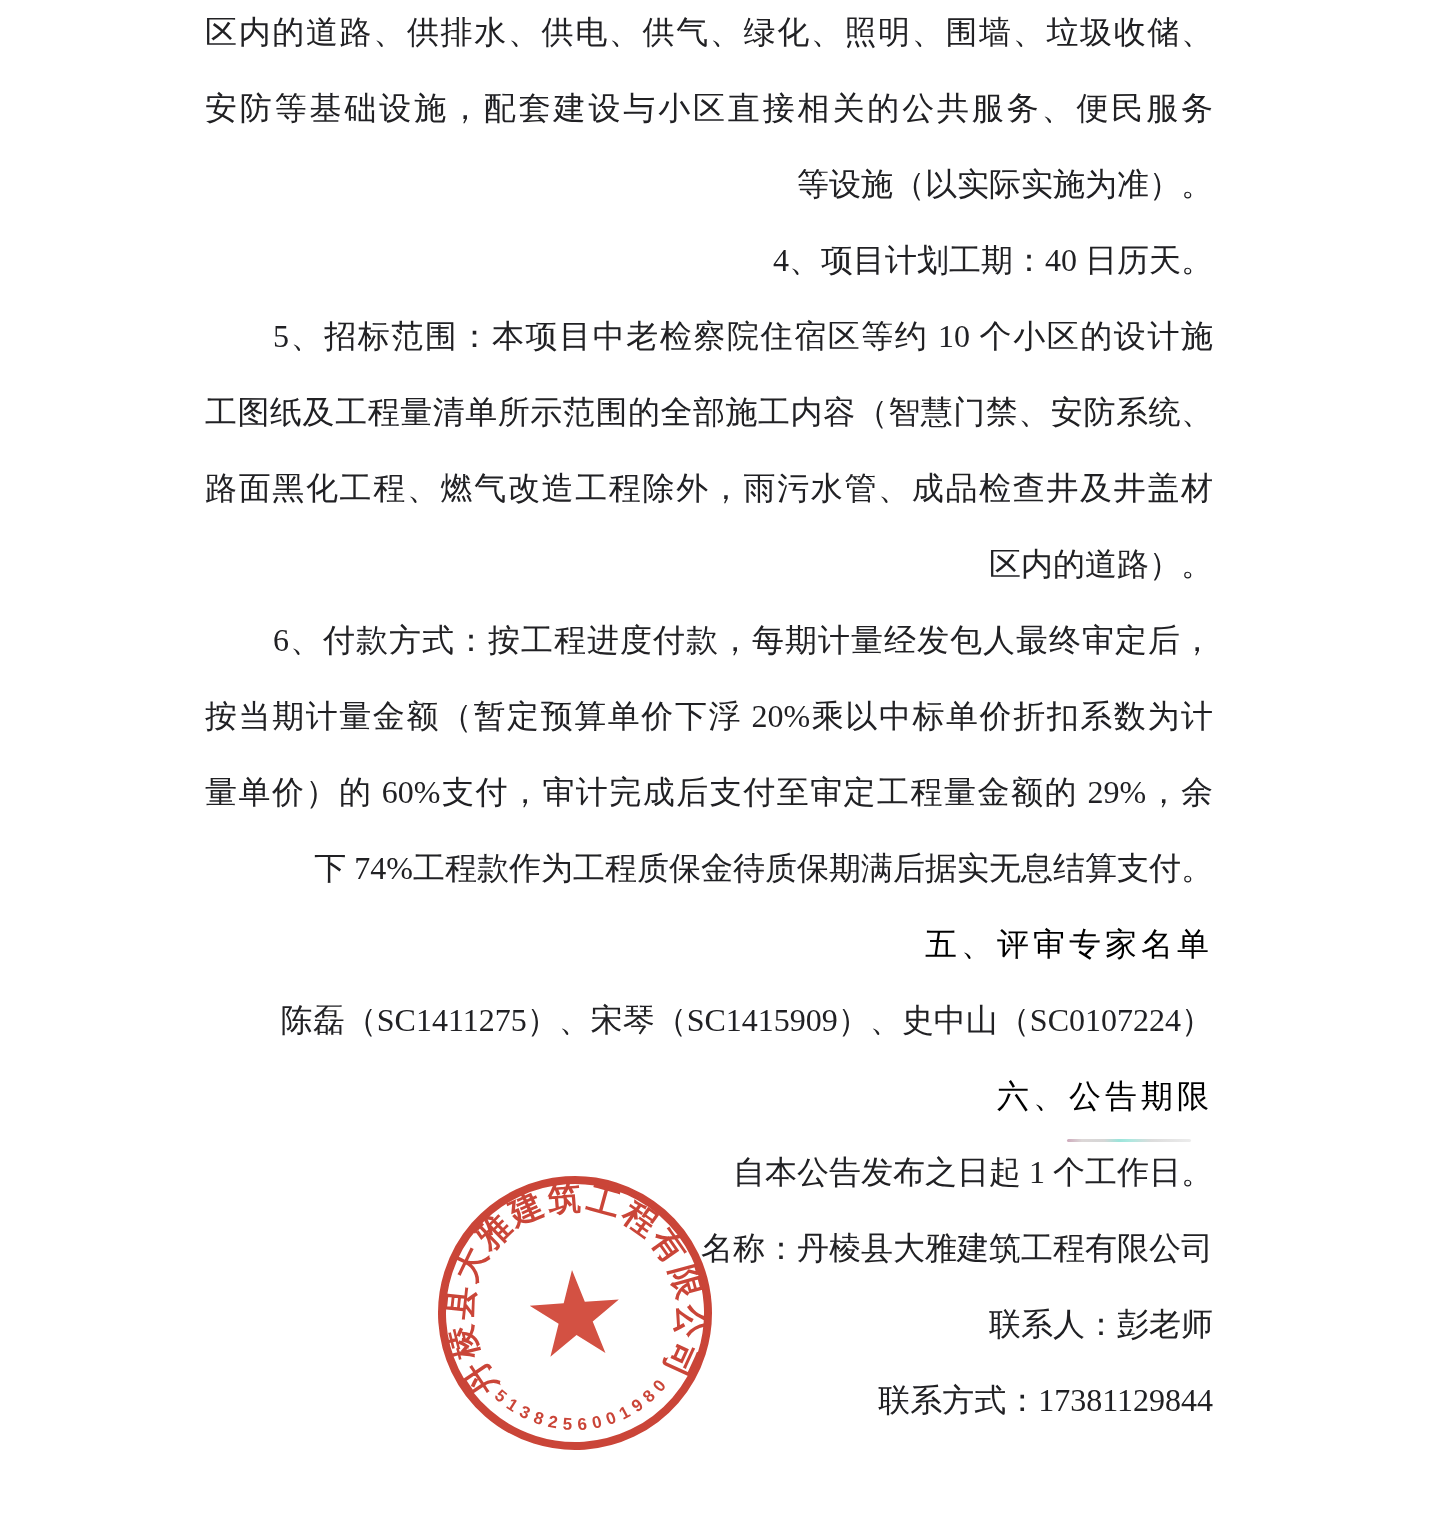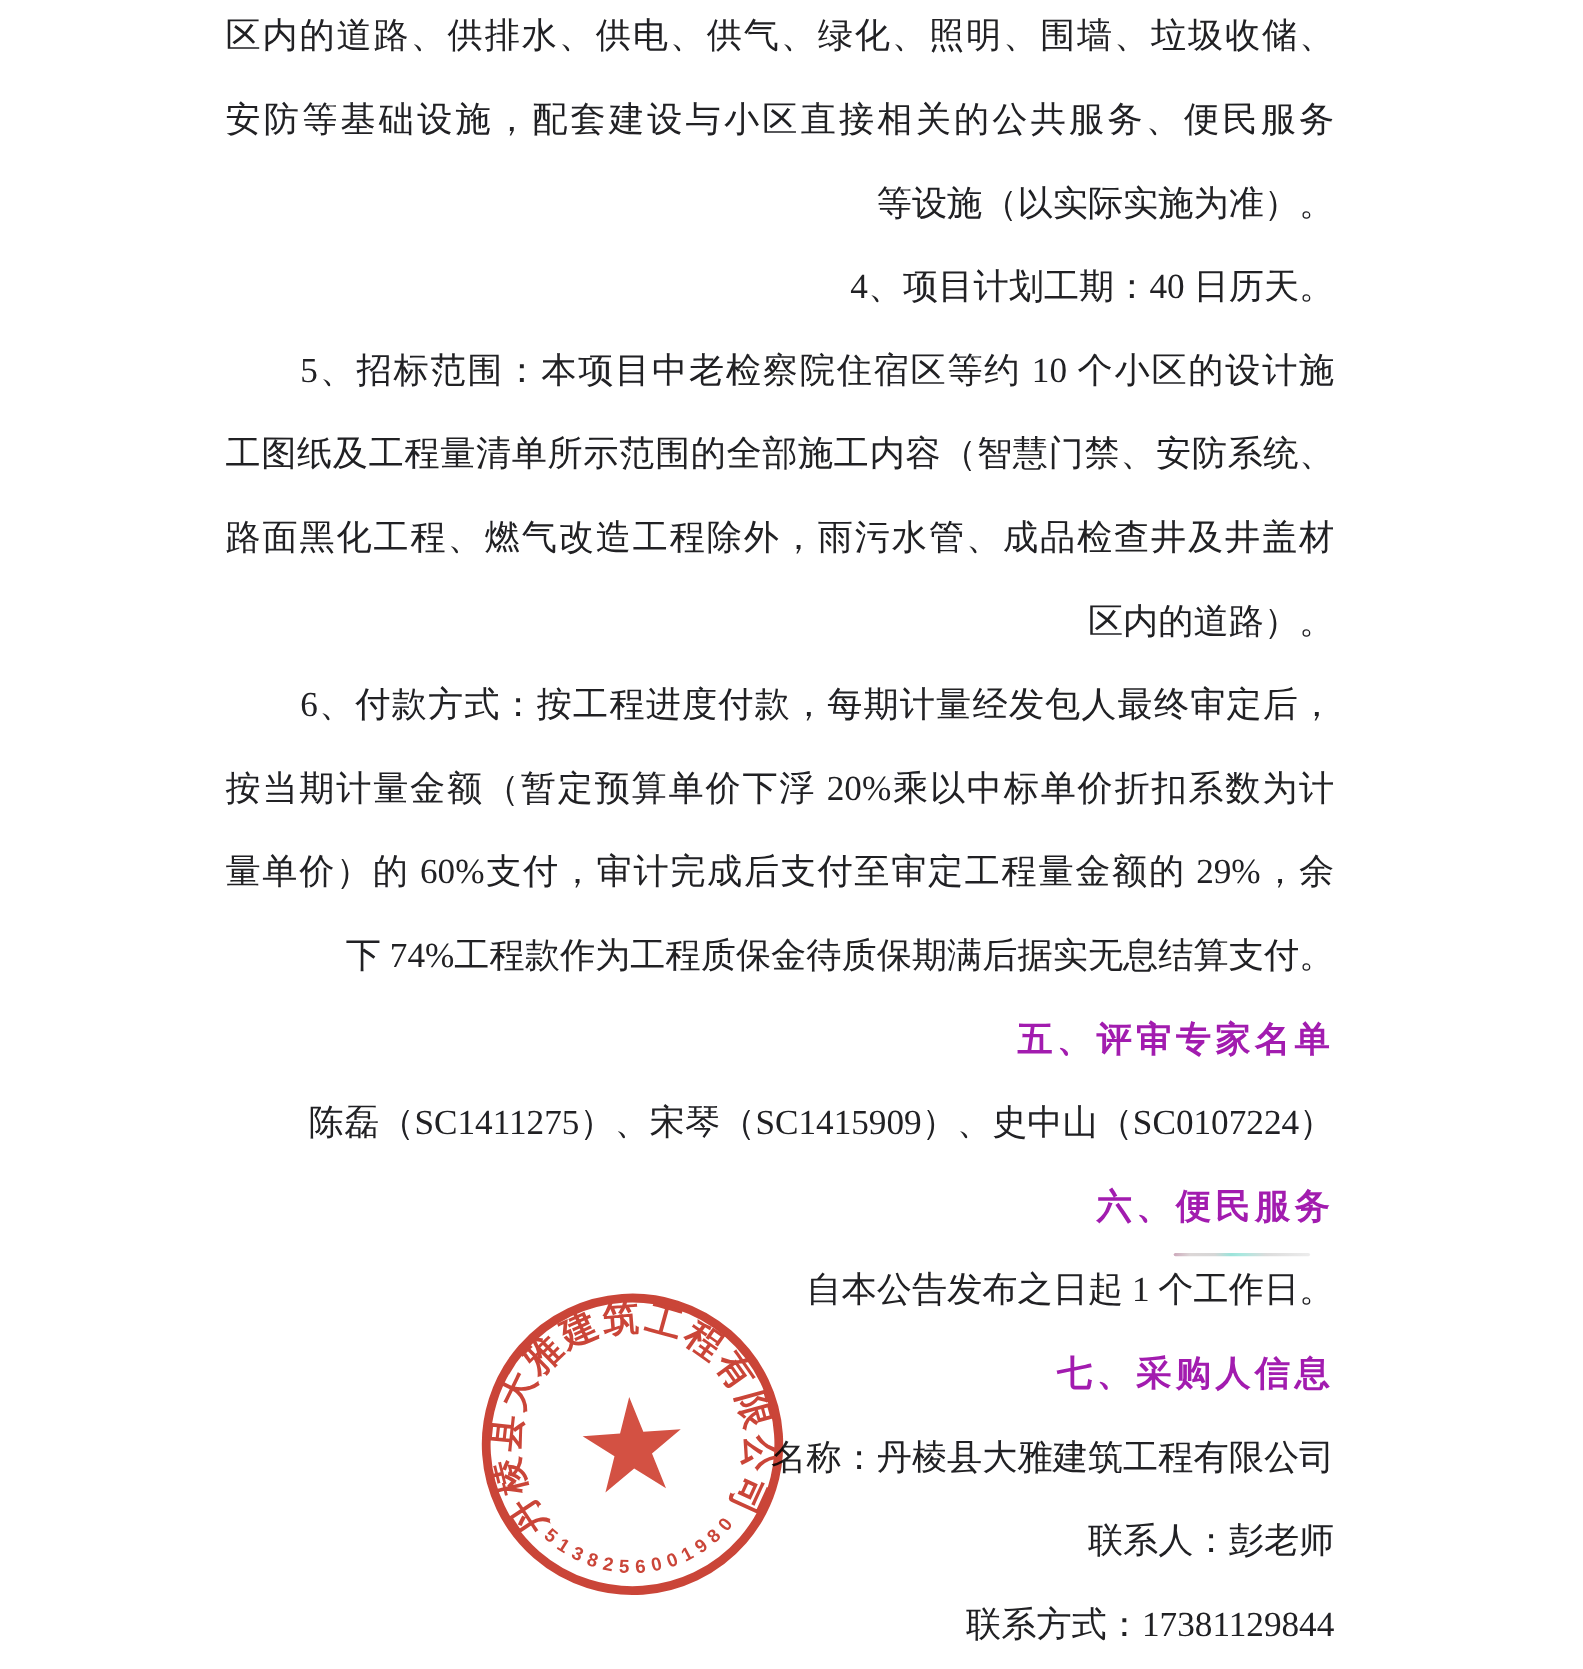--- a/index.html
+++ b/index.html
@@ -23,21 +23,21 @@
   }
   .line.stretch{
     white-space:normal;
     text-align:justify;
     text-align-last:justify;
   }
   .line.indent{ padding-left:68px; }
   .line.indent.stretch{ padding-left:68px; width:940px; }
   .line.heading{
     font-family:"Liberation Sans", sans-serif;
-    font-weight:700;font-size:32px;letter-spacing:4px;color:#a21caf;
+    font-weight:400;font-size:32px;letter-spacing:4px;color:#000000;
   }
   
   .seal{
     position:absolute;left:425px;top:1163px;width:300px;height:300px;
     mix-blend-mode:multiply;opacity:.92;
     transform:rotate(-4deg);
   }
   .seal svg{display:block;width:100%;height:100%;}
   .seal text{
     font-family:"Liberation Sans", sans-serif;
@@ -65,23 +65,22 @@
     <div class="line indent stretch">5、招标范围：本项目中老检察院住宿区等约 10 个小区的设计施</div>
     <div class="line stretch">工图纸及工程量清单所示范围的全部施工内容（智慧门禁、安防系统、</div>
     <div class="line stretch">路面黑化工程、燃气改造工程除外，雨污水管、成品检查井及井盖材</div>
     <div class="line">区内的道路）。</div>
     <div class="line indent stretch">6、付款方式：按工程进度付款，每期计量经发包人最终审定后，</div>
     <div class="line stretch">按当期计量金额（暂定预算单价下浮 20%乘以中标单价折扣系数为计</div>
     <div class="line stretch">量单价）的 60%支付，审计完成后支付至审定工程量金额的 29%，余</div>
     <div class="line">下 74%工程款作为工程质保金待质保期满后据实无息结算支付。</div>
     <div class="line heading">五、评审专家名单</div>
     <div class="line indent">陈磊（SC1411275）、宋琴（SC1415909）、史中山（SC0107224）</div>
-    <div class="line heading">六、便民服务</div>
+    <div class="line heading">六、公告期限</div>
     <div class="line indent">自本公告发布之日起 1 个工作日。</div>
-    <div class="line heading">七、采购人信息</div>
     <div class="line indent">名称：丹棱县大雅建筑工程有限公司</div>
     <div class="line indent">联系人：彭老师</div>
     <div class="line indent">联系方式：17381129844</div>
   </div>
 
   <div class="artifact"></div>
 
   <div class="seal">
     <svg viewBox="0 0 300 300" xmlns="http://www.w3.org/2000/svg">
       <defs>

